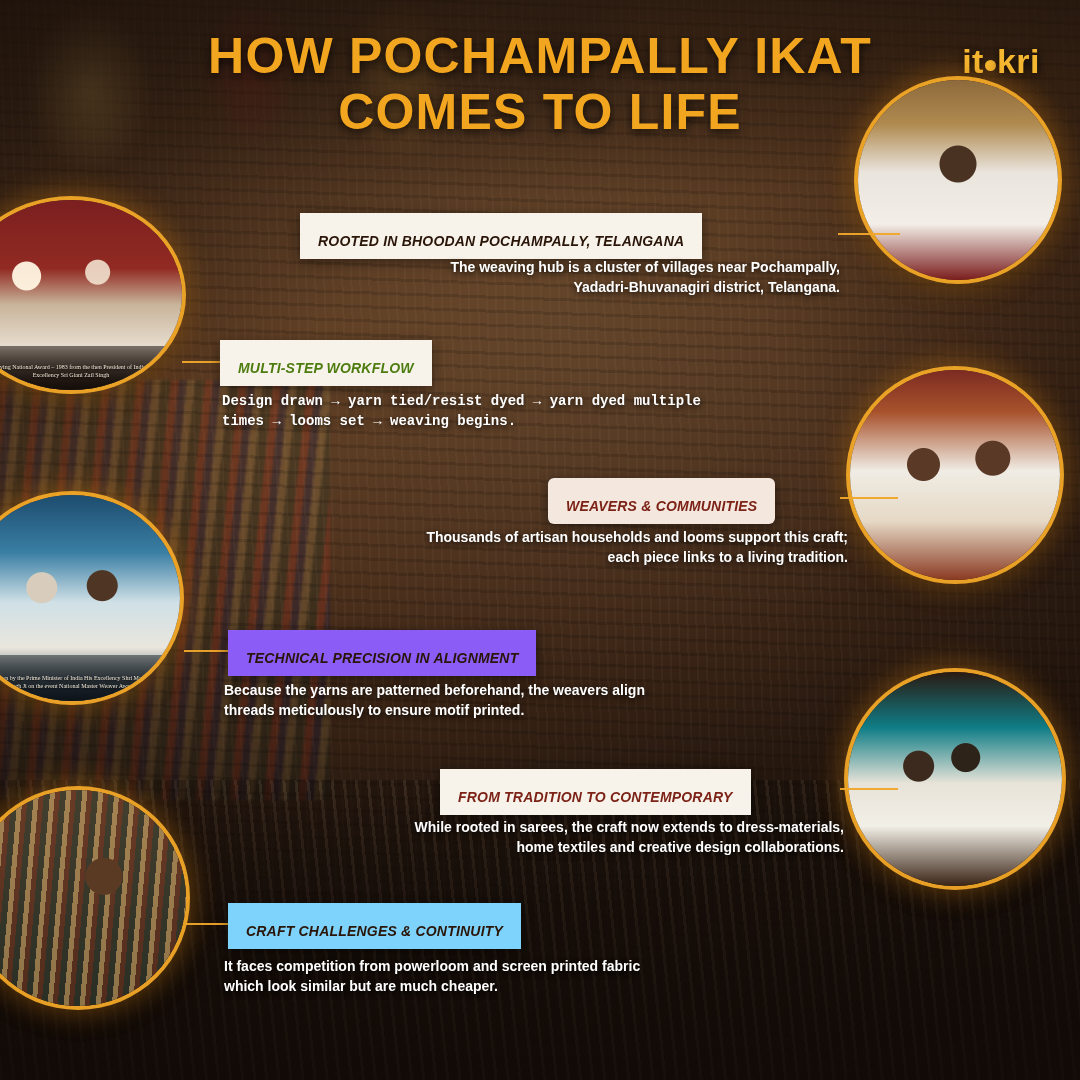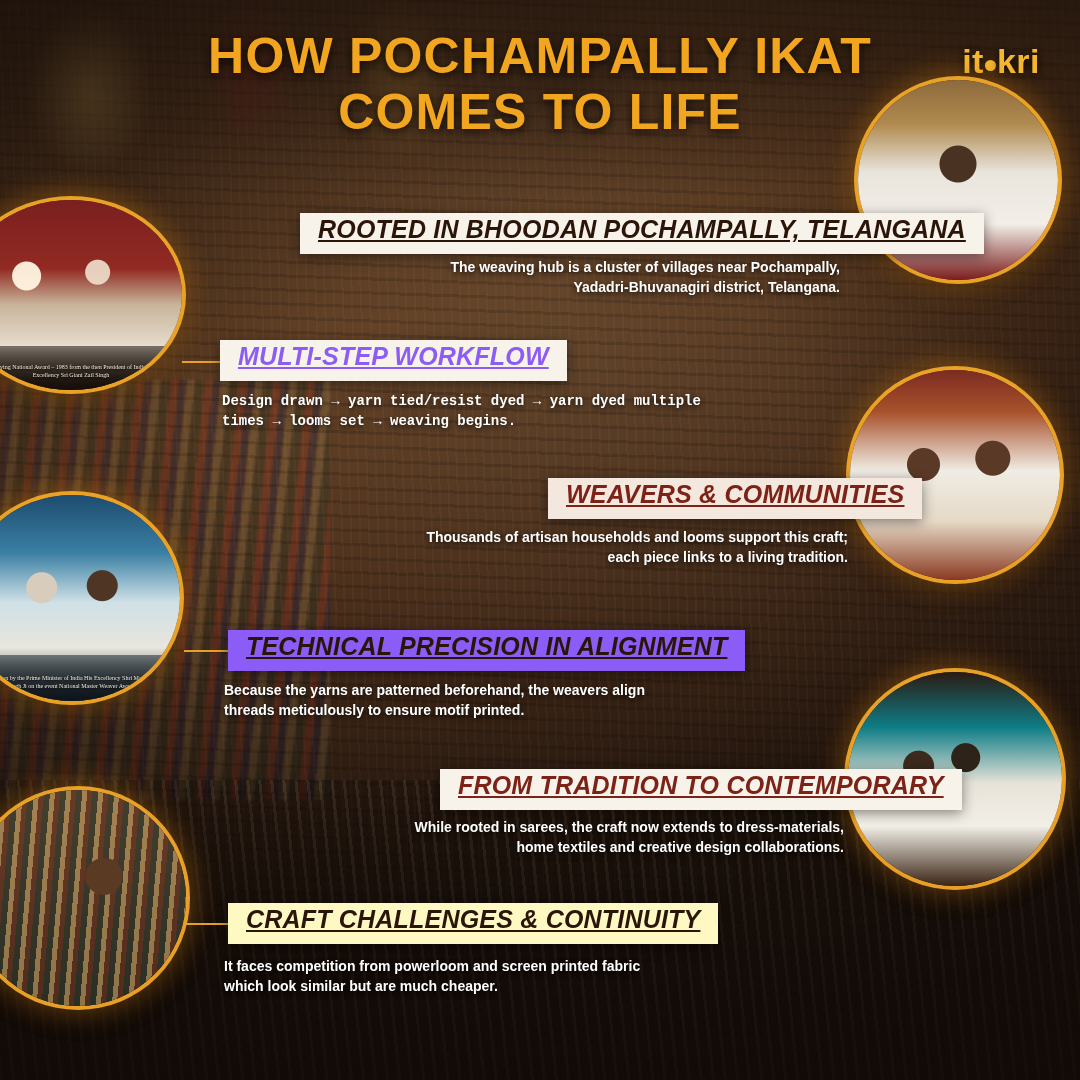--- a/index.html
+++ b/index.html
@@ -177,29 +177,28 @@
     background:
       radial-gradient(circle at 62% 40%, #5b3a24 0 18px, rgba(0,0,0,0) 19px),
       repeating-linear-gradient(95deg, rgba(225,190,120,0.55) 0 5px, rgba(120,60,40,0.5) 5px 10px, rgba(40,70,60,0.45) 10px 16px),
       linear-gradient(180deg, #5a3a24, #2a1a10);
   }
 
   
   .step-heading {
     position: absolute;
     display: inline-block;
-    padding: 2px 18px 10px 18px;
-    font-size: 25px;
+    padding: 20px 18px 10px 18px;
+    font-size: 14px;
     font-weight: 800;
     font-style: italic;
     letter-spacing: .2px;
     color: #2a1508;
     white-space: nowrap;
     box-shadow: 0 3px 12px rgba(0,0,0,0.45);
-    text-decoration: underline;
   }
   .step-body {
     position: absolute;
     color: #ffffff;
     font-size: 14px;
     font-weight: 700;
     line-height: 1.42;
     text-shadow: 0 2px 6px rgba(0,0,0,0.85);
     white-space: pre-line;
   }
@@ -215,21 +214,21 @@
 
   
   #heading-1 { left: 300px; top: 213px; }
   #body-1    { right: 240px; top: 258px; width: 620px; }
   #conn-1    { left: 838px; top: 233px; width: 62px; }
 
   #heading-2 { left: 220px; top: 340px; }
   #body-2    { left: 222px; top: 392px; width: 600px; font-family: Liberation Mono, monospace; }
   #conn-2    { left: 182px; top: 361px; width: 40px; }
 
-  #heading-3 { left: 548px; top: 478px; }
+  #heading-3 { left: 548px; top: 478px; border-radius: 6px; }
   #body-3    { right: 232px; top: 528px; width: 640px; }
   #conn-3    { left: 840px; top: 497px; width: 58px; }
 
   #heading-4 { left: 228px; top: 630px; }
   #body-4    { left: 224px; top: 681px; width: 640px; }
   #conn-4    { left: 184px; top: 650px; width: 44px; }
 
   #heading-5 { left: 440px; top: 769px; }
   #body-5    { right: 236px; top: 818px; width: 640px; }
   #conn-5    { left: 840px; top: 788px; width: 58px; }
@@ -290,37 +289,37 @@
   <div class="photo" id="photo-loom-weaving">
     <div class="inner"></div>
   </div>
 
   <div class="connector" id="conn-1"></div>
   <div class="step-heading" id="heading-1" style="background: rgb(247, 243, 234); color: rgb(42, 21, 8);">ROOTED IN BHOODAN POCHAMPALLY, TELANGANA</div>
   <div class="step-body align-right" id="body-1">The weaving hub is a cluster of villages near Pochampally,
 Yadadri-Bhuvanagiri district, Telangana.</div>
 
   <div class="connector" id="conn-2"></div>
-  <div class="step-heading" id="heading-2" style="background: rgb(247, 243, 234); color: #8b5cf6;">MULTI-STEP WORKFLOW</div>
+  <div class="step-heading" id="heading-2" style="background: rgb(247, 243, 234); color: #4d7c0f;">MULTI-STEP WORKFLOW</div>
   <div class="step-body align-left" id="body-2">Design drawn → yarn tied/resist dyed → yarn dyed multiple
 times → looms set → weaving begins.</div>
 
   <div class="connector" id="conn-3"></div>
   <div class="step-heading" id="heading-3" style="background: rgb(244, 231, 221); color: rgb(124, 34, 22);">WEAVERS &amp; COMMUNITIES</div>
   <div class="step-body align-right" id="body-3">Thousands of artisan households and looms support this craft;
 each piece links to a living tradition.</div>
 
   <div class="connector" id="conn-4"></div>
   <div class="step-heading" id="heading-4" style="background: #8b5cf6; color: rgb(42, 21, 8);">TECHNICAL PRECISION IN ALIGNMENT</div>
   <div class="step-body align-left" id="body-4">Because the yarns are patterned beforehand, the weavers align
 threads meticulously to ensure motif printed.</div>
 
   <div class="connector" id="conn-5"></div>
   <div class="step-heading" id="heading-5" style="background: rgb(247, 243, 234); color: rgb(124, 34, 22);">FROM TRADITION TO CONTEMPORARY</div>
   <div class="step-body align-right" id="body-5">While rooted in sarees, the craft now extends to dress-materials,
 home textiles and creative design collaborations.</div>
 
   <div class="connector" id="conn-6"></div>
-  <div class="step-heading" id="heading-6" style="background: #fef9c3; color: rgb(42, 21, 8);">CRAFT CHALLENGES &amp; CONTINUITY</div>
+  <div class="step-heading" id="heading-6" style="background: #7dd3fc; color: rgb(42, 21, 8);">CRAFT CHALLENGES &amp; CONTINUITY</div>
   <div class="step-body align-left" id="body-6">It faces competition from powerloom and screen printed fabric
 which look similar but are much cheaper.</div>
 
 </div>
 
 </body></html>

